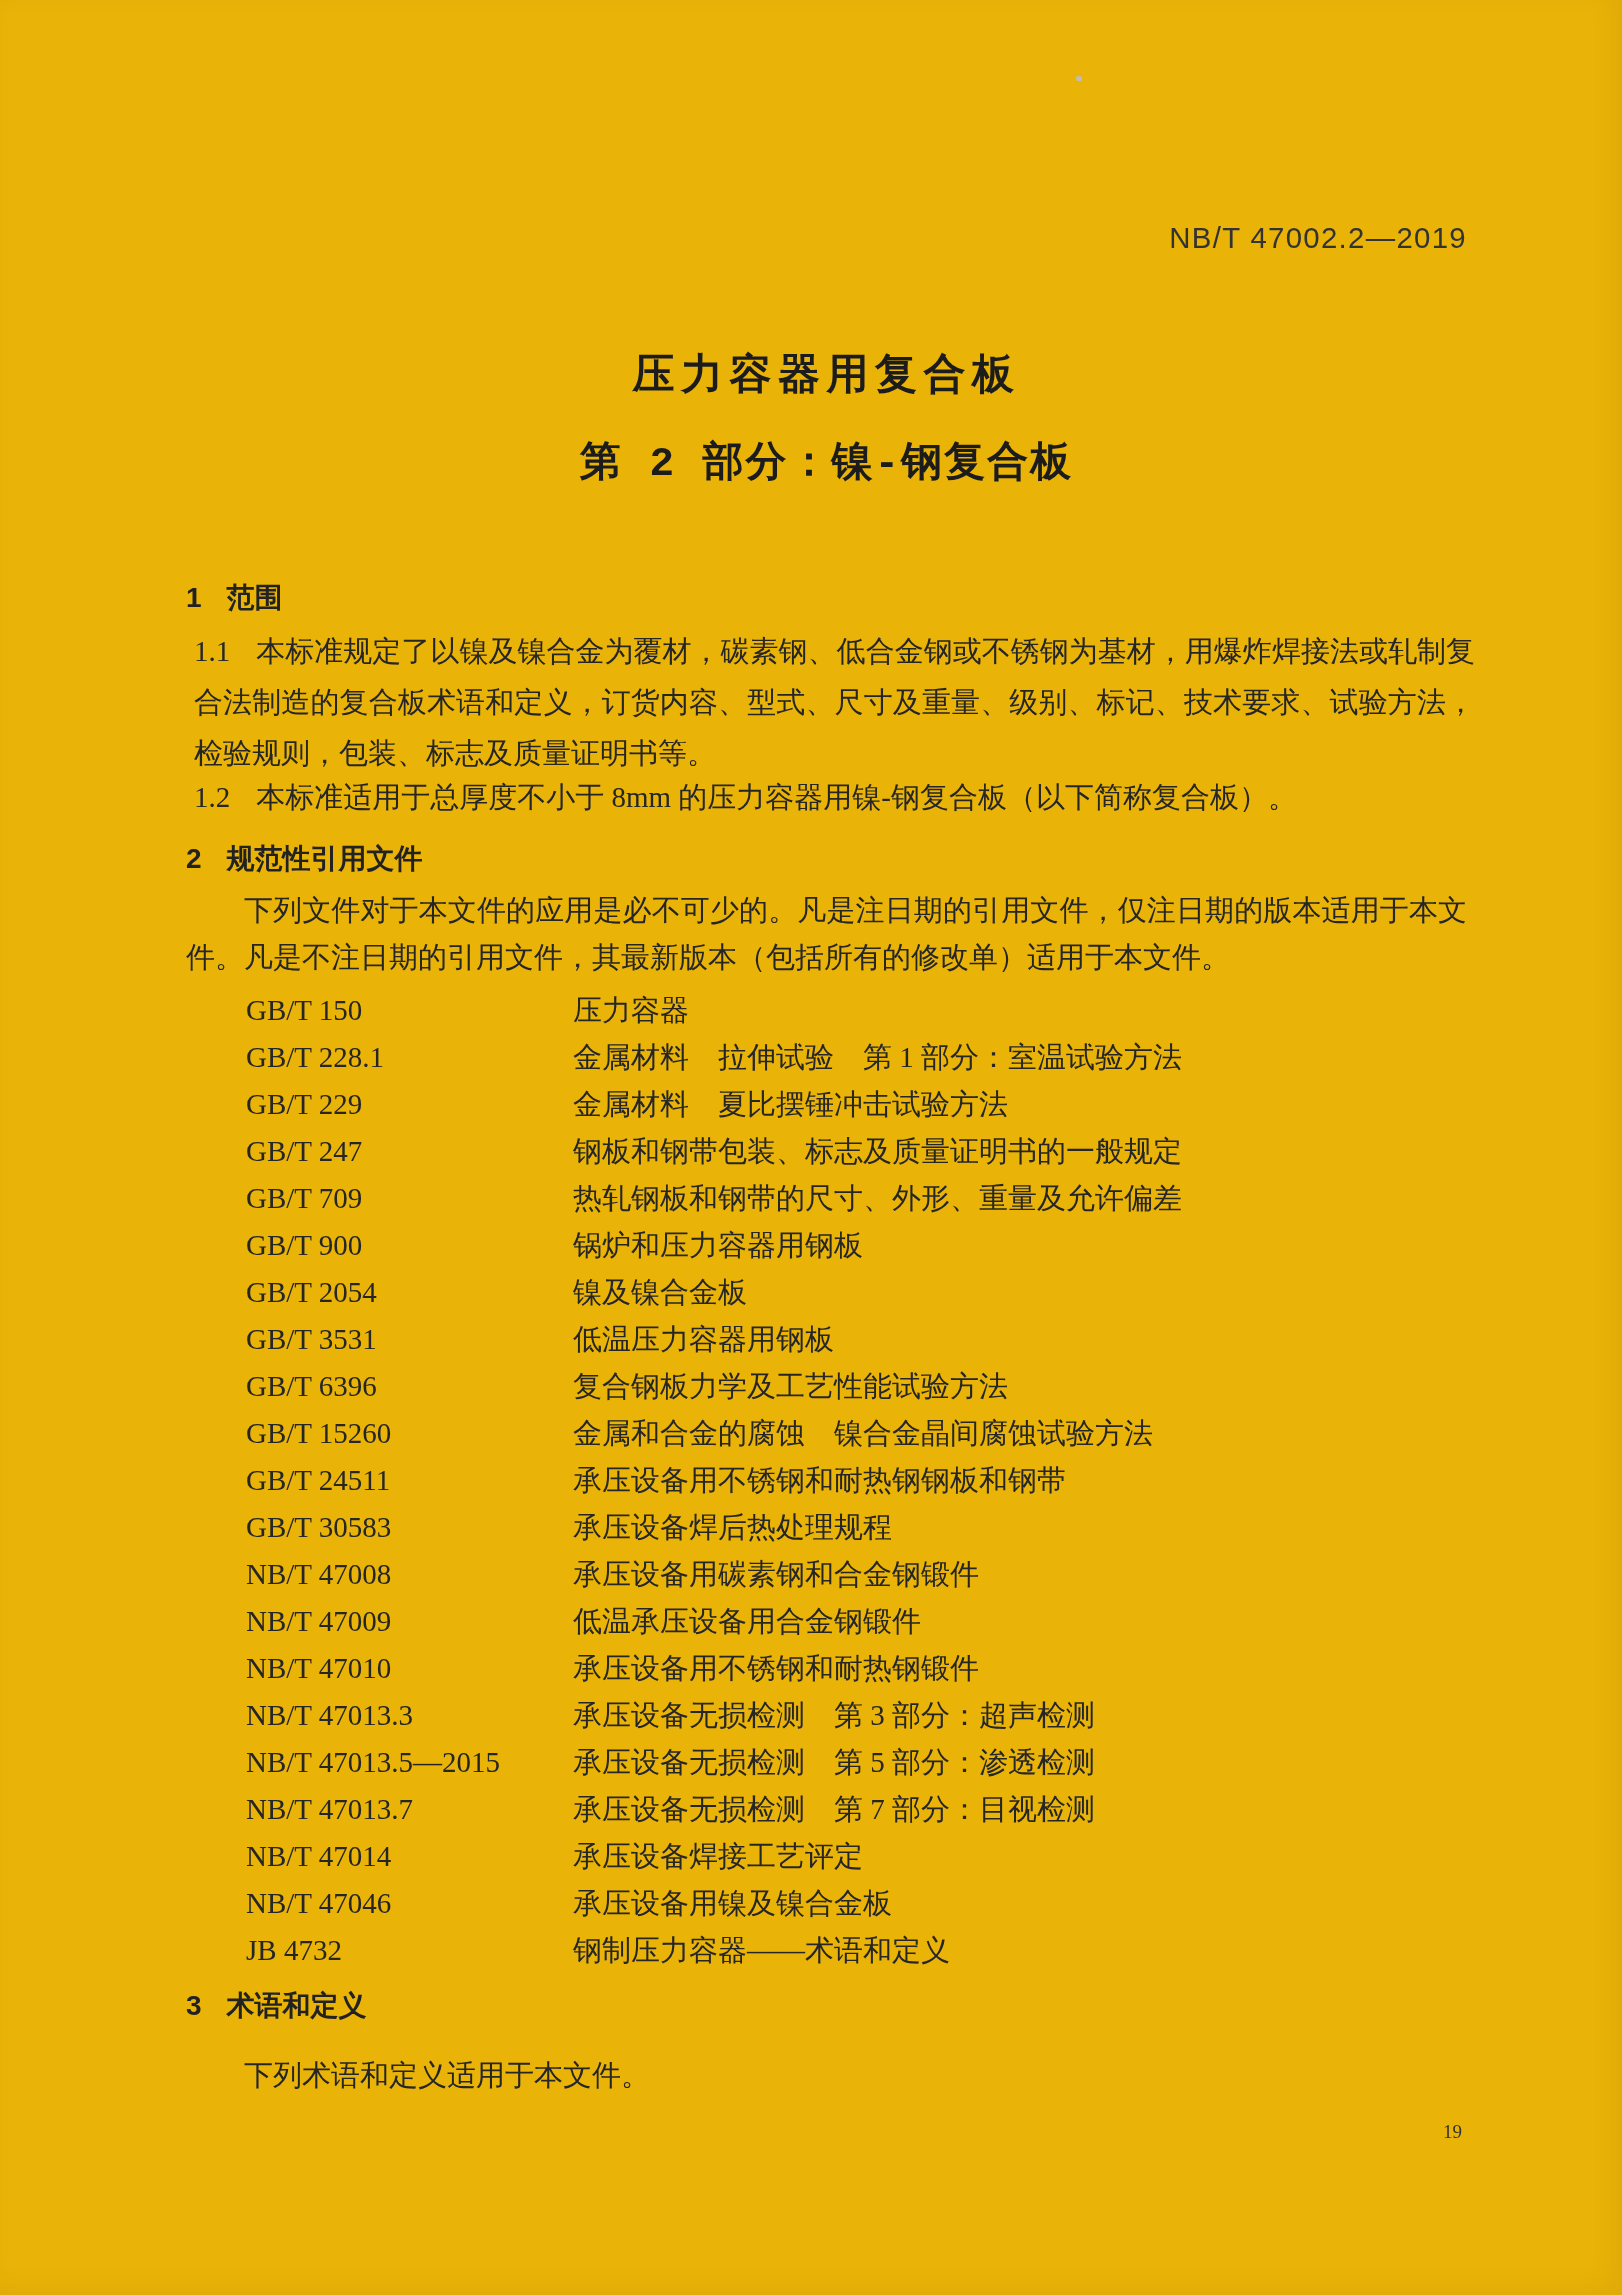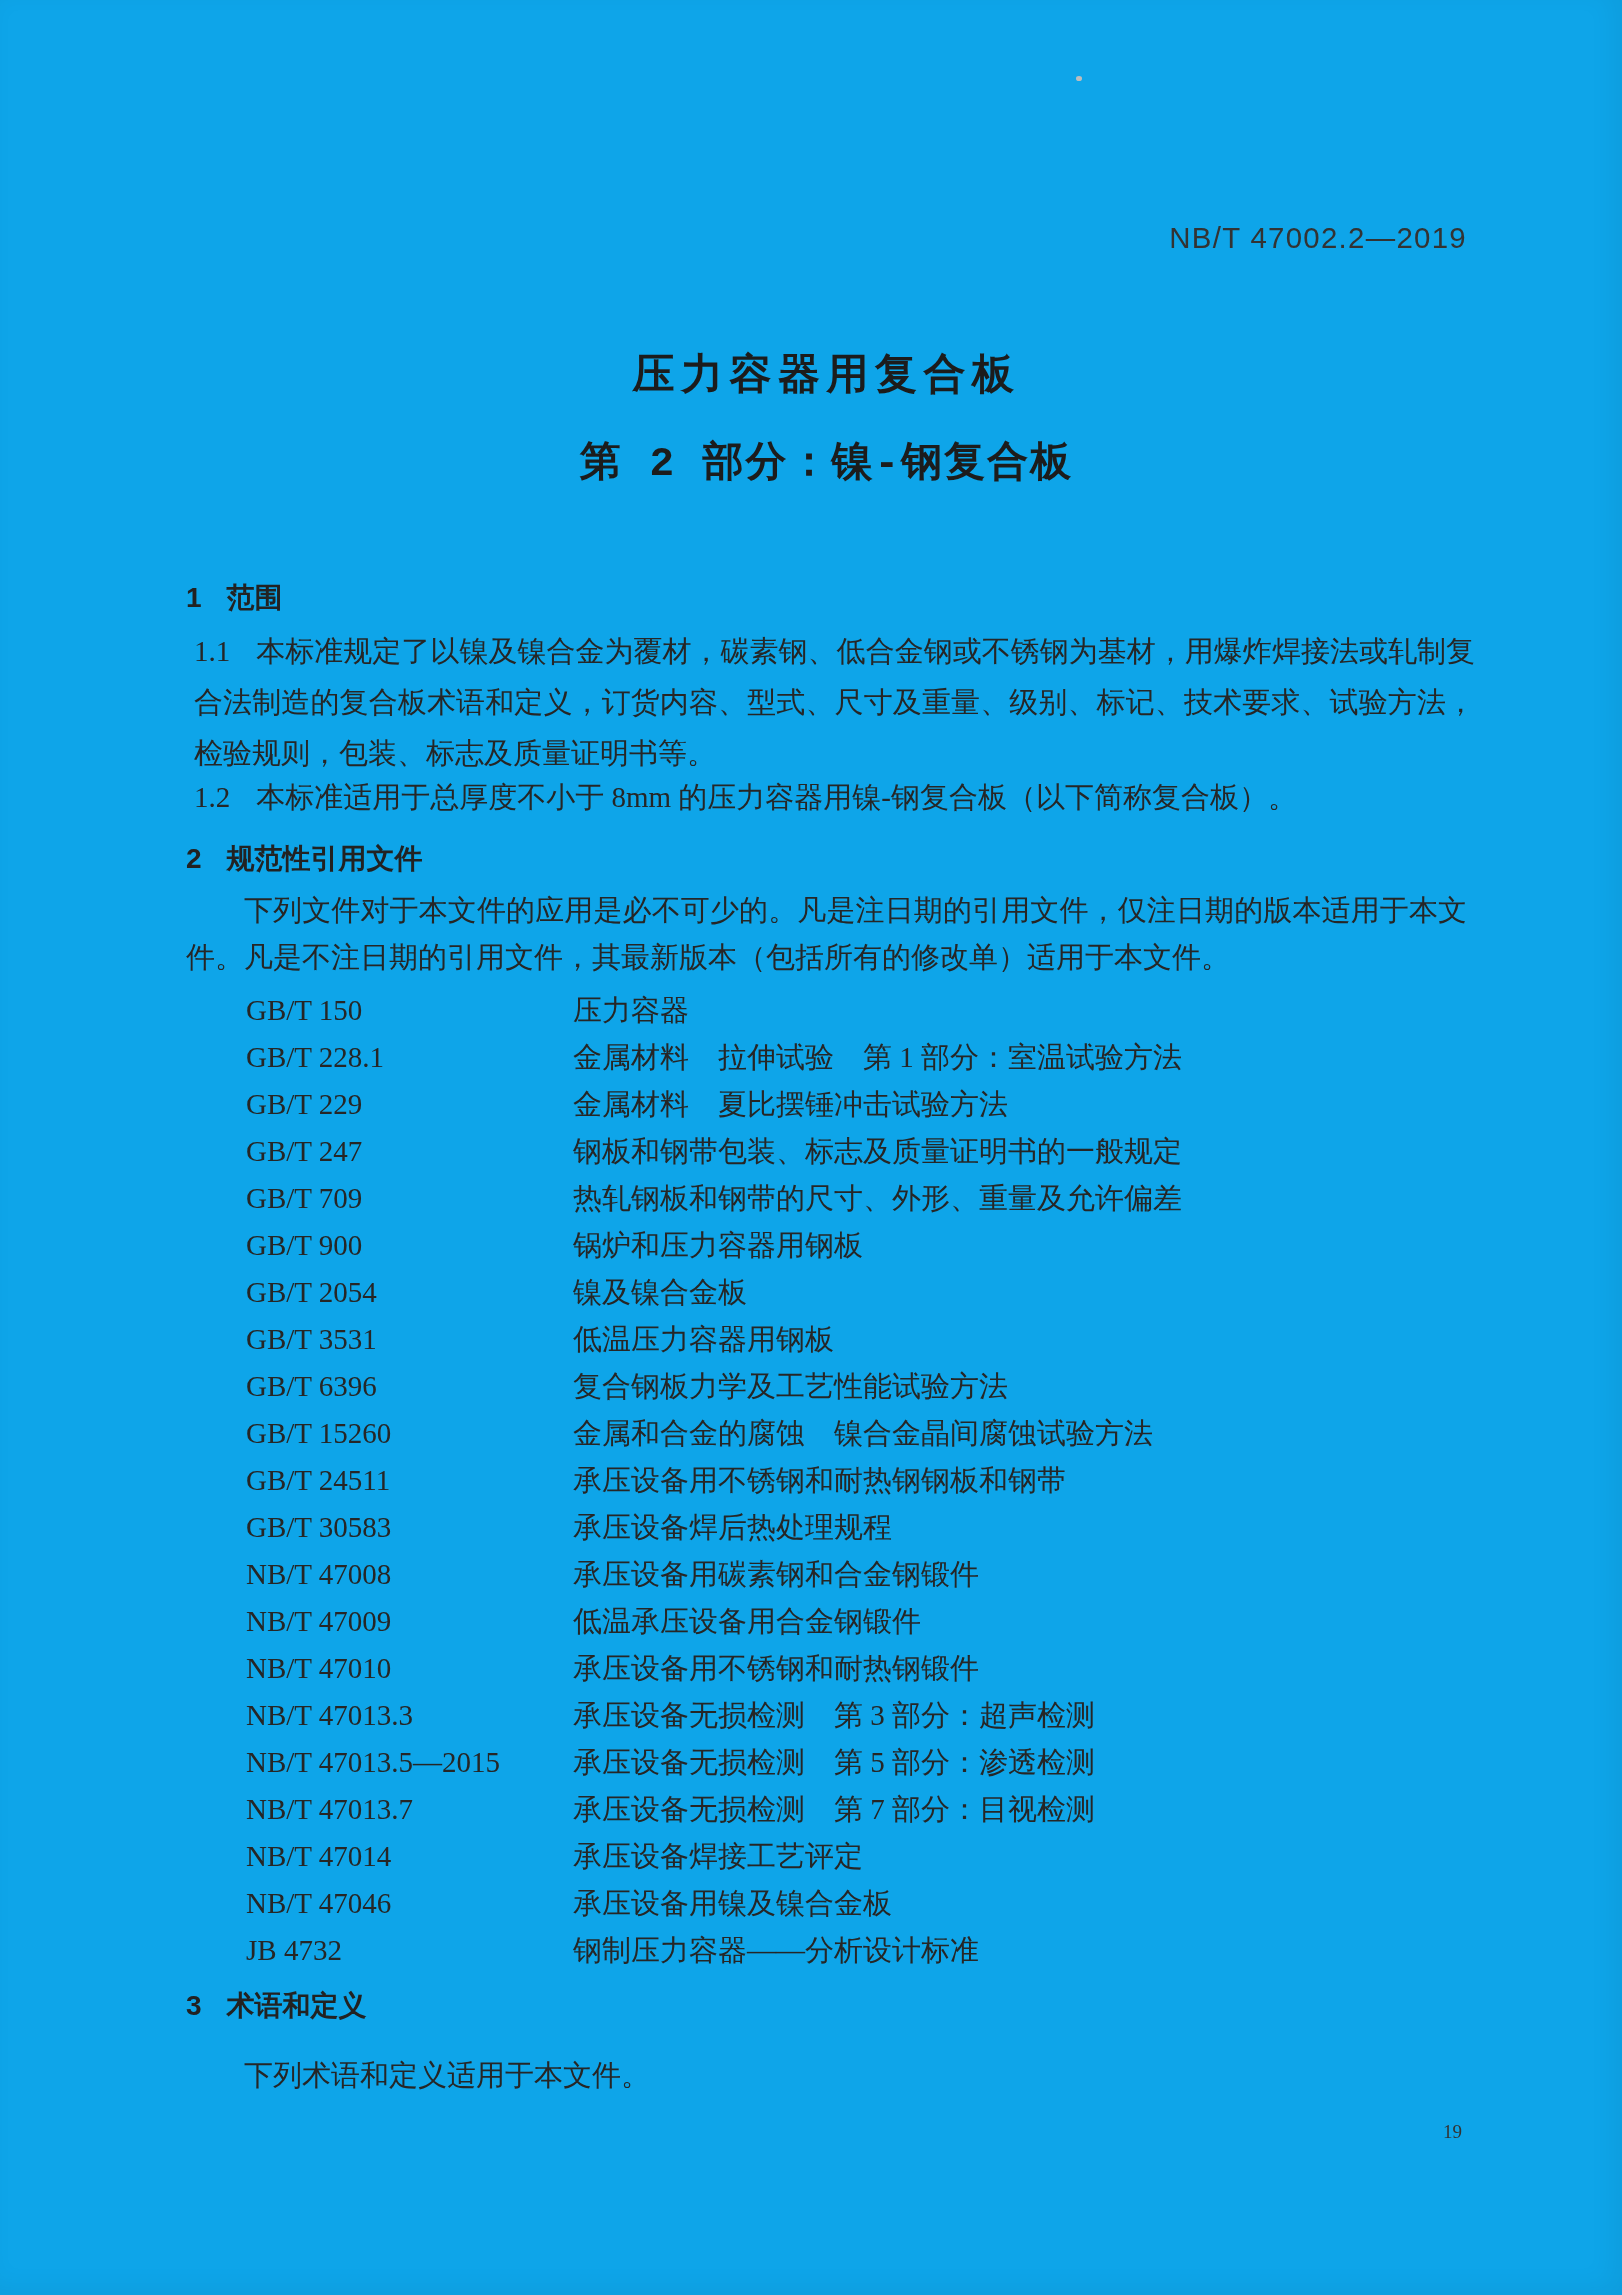--- a/index.html
+++ b/index.html
@@ -1,19 +1,19 @@
 <!DOCTYPE html>
 <html lang="zh" style="font-size:10.5px"><head>
 <meta charset="utf-8">
 <style>
   html,body{margin:0;padding:0;background:#ffffff;}
   .page{
     position:relative;
     width:1623px;height:2295px;
-    background:#0ea5e9;
+    background:#eab308;
     overflow:hidden;
     font-family:"Liberation Serif","DejaVu Serif",serif;
     color:#242424;
     box-shadow: inset -10.5px -7.9px 26px rgba(0,0,0,0.05);
   }
   .header-code{
     position:absolute;
     top:221px;left:186px;width:1281px;
     text-align:right;
     font-family:"Liberation Sans","DejaVu Sans",sans-serif;
@@ -176,21 +176,21 @@
         <div class="ref-row">
           <span class="ref-code">NB/T 47014</span>
           <span class="ref-title">承压设备焊接工艺评定</span>
         </div>
         <div class="ref-row">
           <span class="ref-code">NB/T 47046</span>
           <span class="ref-title">承压设备用镍及镍合金板</span>
         </div>
         <div class="ref-row">
           <span class="ref-code">JB 4732</span>
-          <span class="ref-title">钢制压力容器——分析设计标准</span>
+          <span class="ref-title">钢制压力容器——术语和定义</span>
         </div>
       </div>
 
     <div class="sec-h" style="top:1987px;">
       <span class="sec-num">3</span><span>术语和定义</span>
     </div>
 
     <p class="intro-p" style="top:2052px;">下列术语和定义适用于本文件。</p>
 
   </div>

